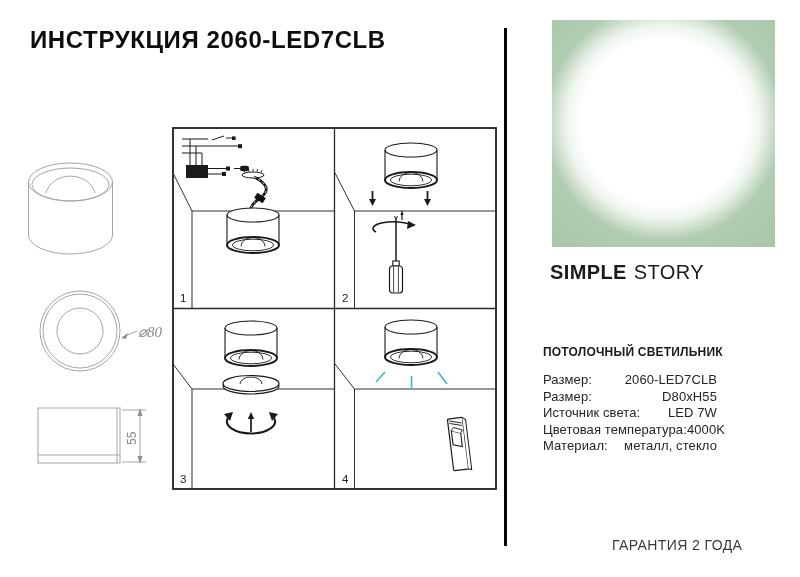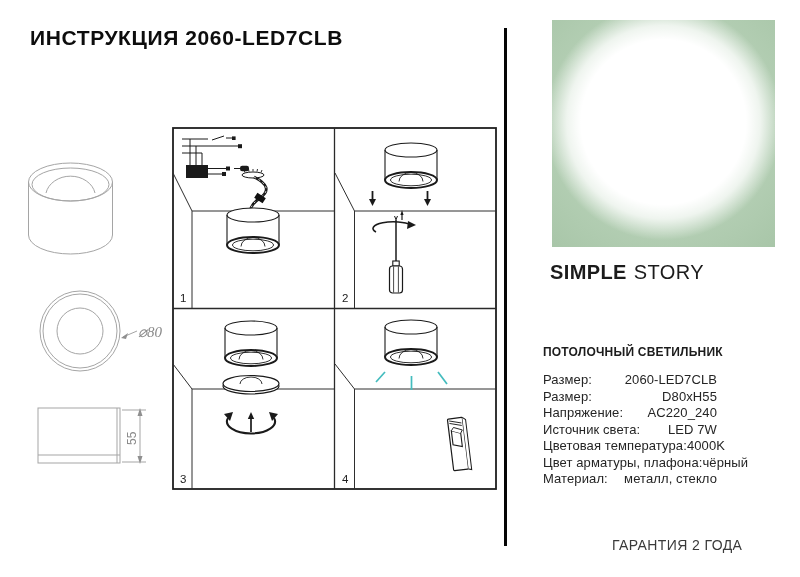--- a/index.html
+++ b/index.html
@@ -2,21 +2,21 @@
 <html><head>
 <meta charset="utf-8">
 <style>
   html,body{margin:0;padding:0;background:#ffffff;}
   .page{
     position:relative;width:800px;height:577px;background:#ffffff;
     font-family:"Liberation Sans",sans-serif;overflow:hidden;color:#161616;
   }
   .page-title{
     position:absolute;left:30px;top:26px;
-    font-size:21px;font-weight:700;letter-spacing:0.6px;color:#0d0d0d;
+    font-size:24px;font-weight:700;letter-spacing:0.6px;color:#0d0d0d;
     white-space:nowrap;
   }
   .drawing{position:absolute;}
   .instructions-wrap{position:absolute;left:172px;top:127px;}
   .divider{
     position:absolute;left:504px;top:28px;width:2.5px;height:518px;background:#050505;
   }
   .brand-glow{
     position:absolute;left:552px;top:20px;width:223px;height:227px;
     background:
@@ -206,36 +206,28 @@
     <h2 class="product-heading">ПОТОЛОЧНЫЙ СВЕТИЛЬНИК</h2>
     <div class="spec-row">
       <span class="spec-label">Размер:</span>
       <span class="spec-value">2060-LED7CLB</span>
     </div>
     <div class="spec-row">
       <span class="spec-label">Размер:</span>
       <span class="spec-value">D80xH55</span>
     </div>
     <div class="spec-row">
-      <span class="spec-label">Напряжение:</span>
-      <span class="spec-value">AC220_240</span>
-    </div>
-    <div class="spec-row">
       <span class="spec-label">Источник света:</span>
       <span class="spec-value">LED 7W</span>
     </div>
     <div class="spec-row">
       <span class="spec-label">Цветовая температура:</span>
       <span class="spec-value">4000K</span>
     </div>
     <div class="spec-row">
-      <span class="spec-label">Цвет арматуры, плафона:</span>
-      <span class="spec-value">чёрный</span>
-    </div>
-    <div class="spec-row">
       <span class="spec-label">Материал:</span>
       <span class="spec-value">металл, стекло</span>
     </div>
   </div>
 
   <div class="footer-warranty">ГАРАНТИЯ 2 ГОДА</div>
 
 </div>
 
 </body></html>

